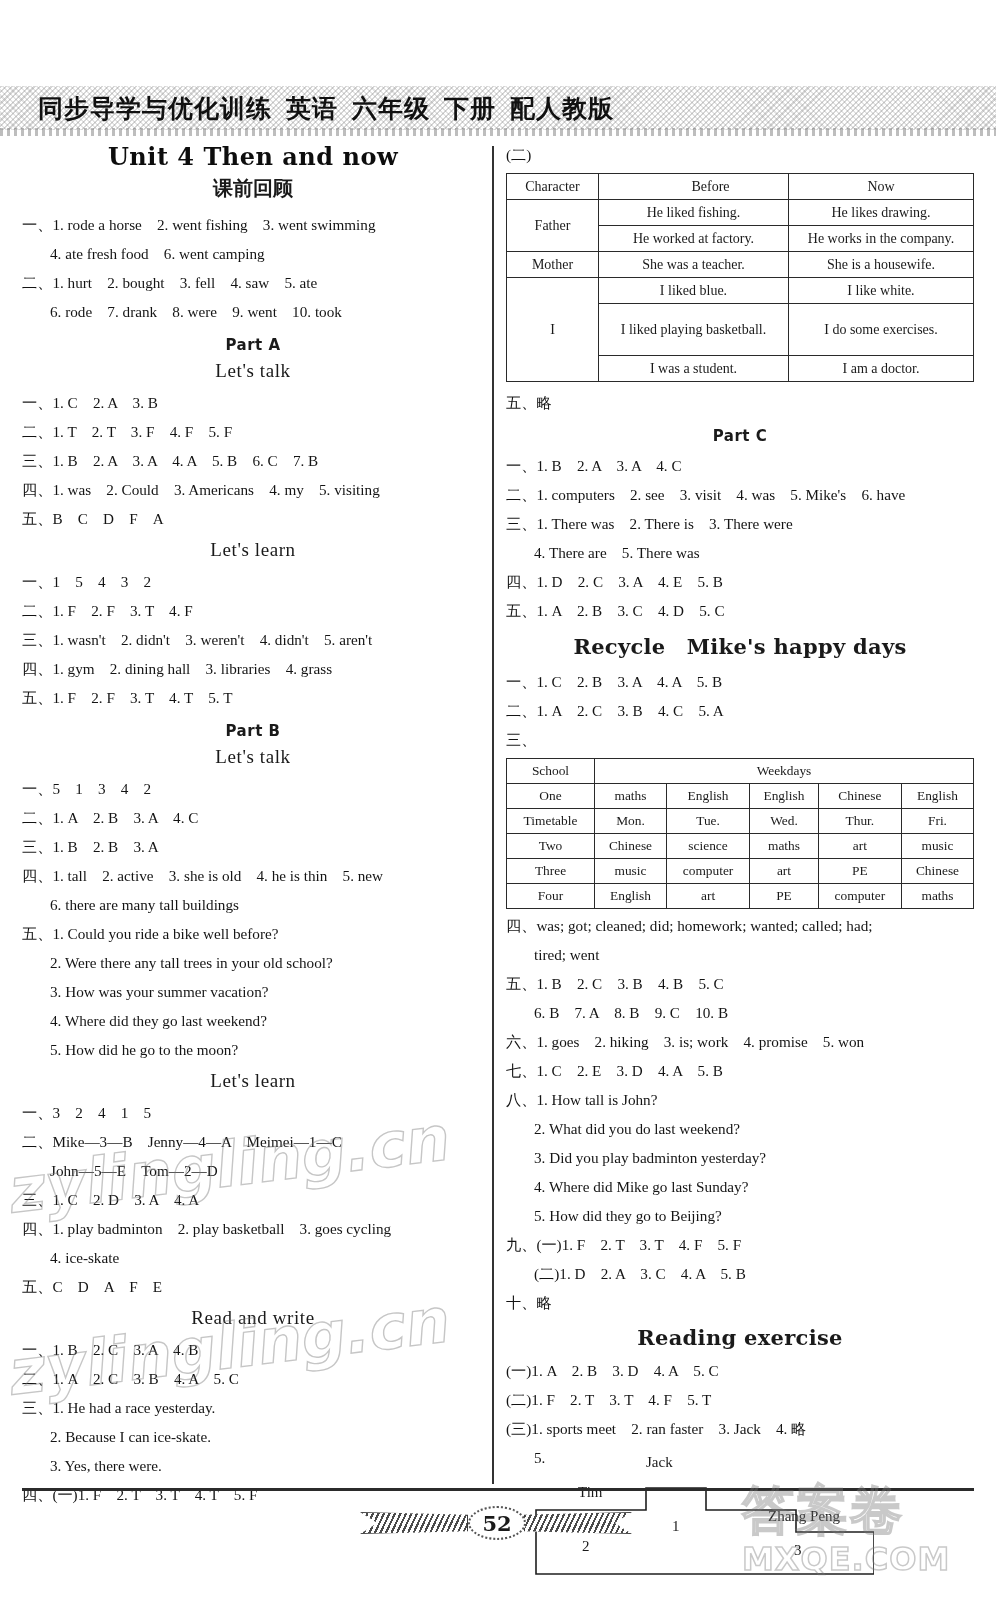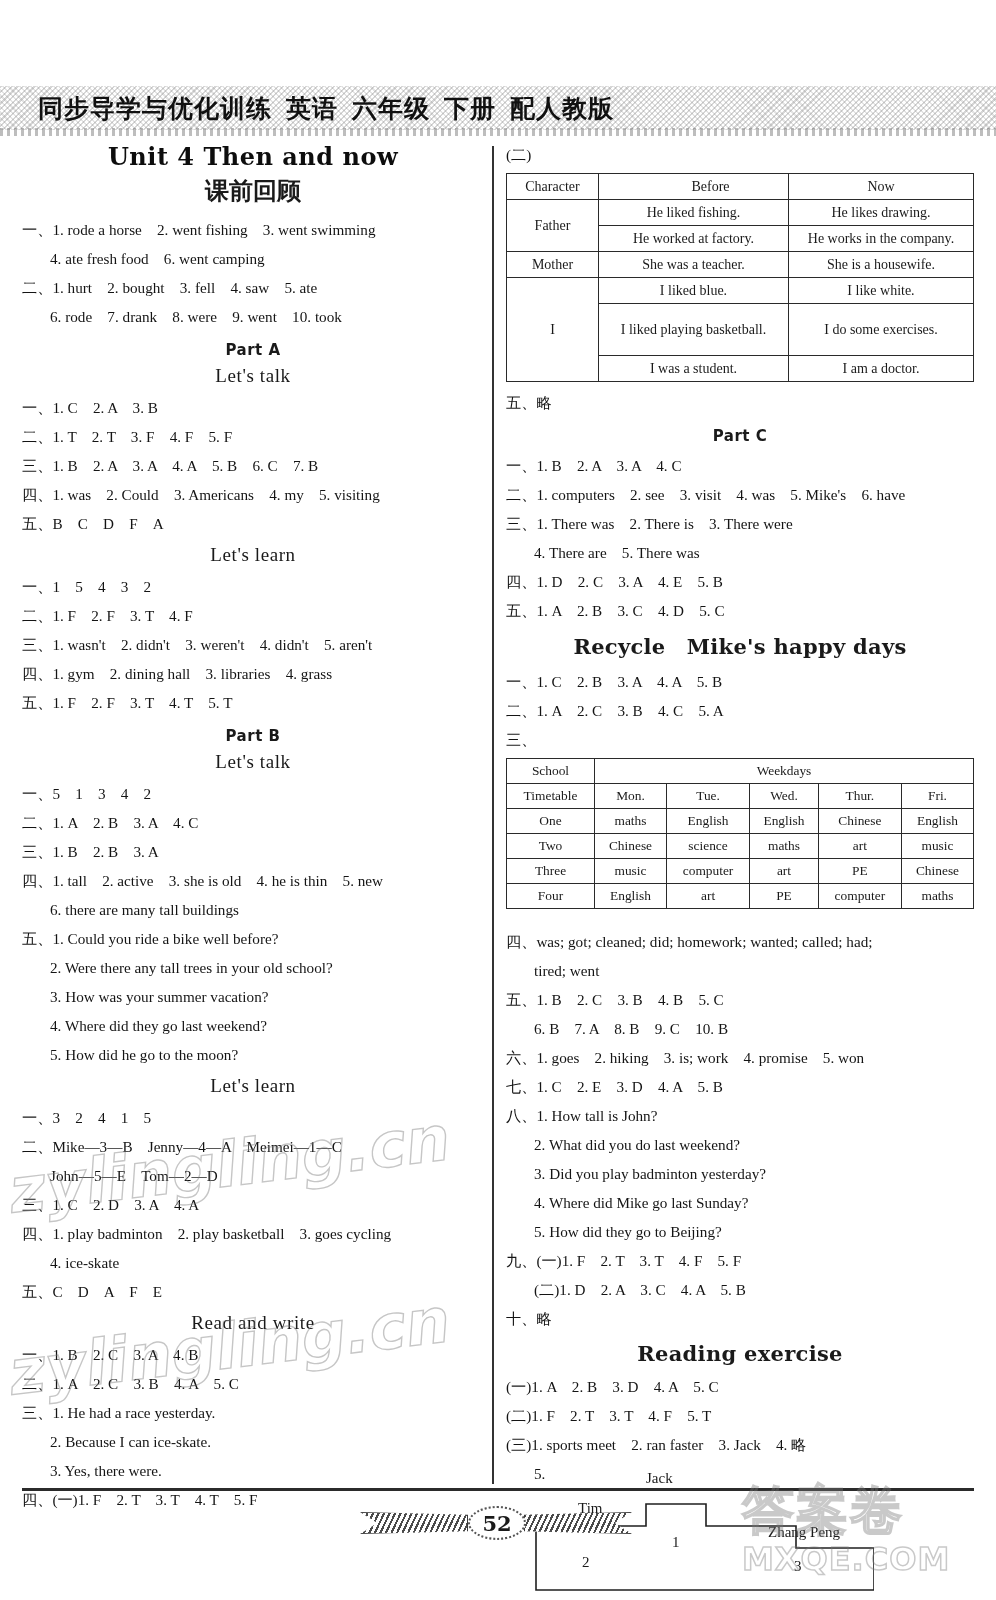--- a/index.html
+++ b/index.html
@@ -46,21 +46,21 @@
   }
   .indent { padding-left: 28px; }
 
   .unit-title {
     font-family:"DejaVu Serif", serif;
     font-weight:700; font-size:24px; text-align:center;
     letter-spacing:.5px; margin: 2px 0 4px 0; color:#0d0d0d;
   }
   .cn-head {
     font-family:"DejaVu Sans","Liberation Sans",sans-serif;
-    font-weight:700; font-size:24px; text-align:center; margin:4px 0 8px 0;
+    font-weight:700; font-size:20px; text-align:center; margin:4px 0 8px 0;
   }
   .part-head {
     font-family:"DejaVu Sans","Liberation Sans",sans-serif;
     font-weight:700; font-size:15px; text-align:center; margin:10px 0 6px 0;
     letter-spacing:.5px;
   }
   .sub-head {
     font-family:"Liberation Serif","DejaVu Serif",serif;
     font-size:19px; text-align:center; margin:6px 0 6px 0; letter-spacing:.6px;
   }
@@ -80,21 +80,21 @@
     font-family:"Liberation Serif","DejaVu Serif",serif;
   }
   table.doc td, table.doc th {
     border: 1px solid #2a2a2a; text-align:center; padding: 3px 2px;
     font-weight: 400;
   }
   #char-table { margin: 4px 0 6px 0; }
   #char-table td { height: 26px; }
   #char-table .c-char { width: 92px; }
   #char-table .c-before { width: 190px; padding-left: 36px; }
-  #timetable { margin: 4px 0 18px 0; font-size:13.4px; }
+  #timetable { margin: 4px 0 2px 0; font-size:13.4px; }
   #timetable td { height: 25px; }
   #timetable .c-row-label { width: 88px; }
 
   
   #podium-wrap { position:relative; height: 118px; margin-top:2px; }
   #podium-svg { position:absolute; left: 28px; top: 0; }
   .podium-name { font-size:15px; }
   .podium-num  { font-size:15px; }
 
   
@@ -261,34 +261,34 @@
   <div class="line">二、1. A　2. C　3. B　4. C　5. A</div>
   <div class="line">三、</div>
 
   <table class="doc" id="timetable">
     <tbody>
       <tr>
         <td class="c-row-label">School</td>
         <td colspan="5">Weekdays</td>
       </tr>
       <tr>
+        <td>One</td>
+        <td>maths</td>
+        <td>English</td>
+        <td>English</td>
+        <td>Chinese</td>
+        <td>English</td>
+      </tr>
+      <tr>
         <td>Timetable</td>
         <td>Mon.</td>
         <td>Tue.</td>
         <td>Wed.</td>
         <td>Thur.</td>
         <td>Fri.</td>
-      </tr>
-      <tr>
-        <td>One</td>
-        <td>maths</td>
-        <td>English</td>
-        <td>English</td>
-        <td>Chinese</td>
-        <td>English</td>
       </tr>
       <tr>
         <td>Two</td>
         <td>Chinese</td>
         <td>science</td>
         <td>maths</td>
         <td>art</td>
         <td>music</td>
       </tr>
       <tr>

